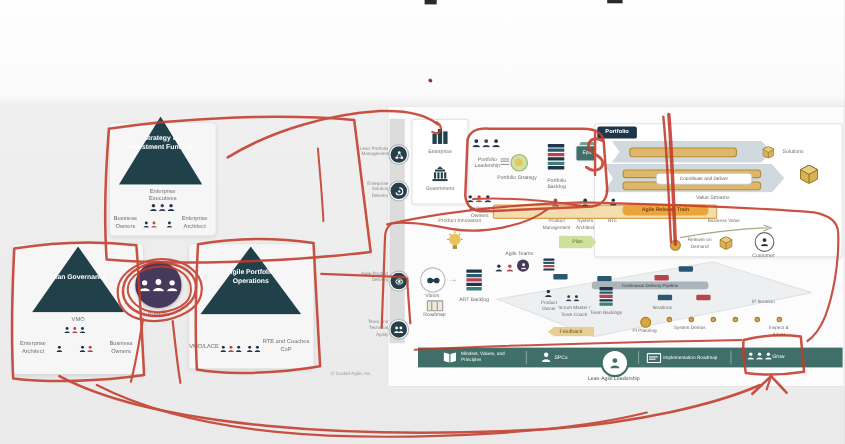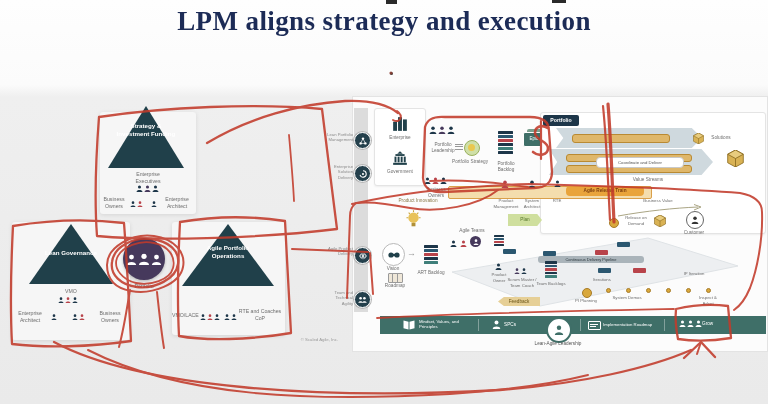--- a/index.html
+++ b/index.html
@@ -108,21 +108,20 @@
         <path d="M12.5 0.5 L7.5 1.8 L7.5 9.5 L12.5 8.2 Z" fill="currentColor"></path>
       </symbol>
 </defs>
 </svg>
 
 <div id="stage">
 
   <div class="abs" style="left:386px;top:0;width:11px;height:4px;background:#2a2a2a"></div>
   <div class="abs" style="left:552px;top:0;width:14px;height:3px;background:#2a2a2a"></div>
 
-  <div class="title">LPM aligns strategy and execution</div>
   <div class="abs" style="left:390px;top:72px;width:3px;height:3px;border-radius:50%;background:#444"></div>
 
   <div class="card" style="left:100px;top:112px;width:96px;height:102px">
     <div class="tri" style="left:8px;top:-6px;width:76px;height:62px"></div>
     <div class="wlbl f6" style="left:16px;top:10px;width:60px">Strategy &amp; Investment Funding</div>
     <div class="lbl f5" style="left:23px;top:59px;width:50px">Enterprise Executives</div>
     <div class="prow" style="left:36px;top:73px">
       <svg class="pic" style="width:7px;height:7px;color:#1d3649">
           <use href="#i-person"></use>
         </svg>

